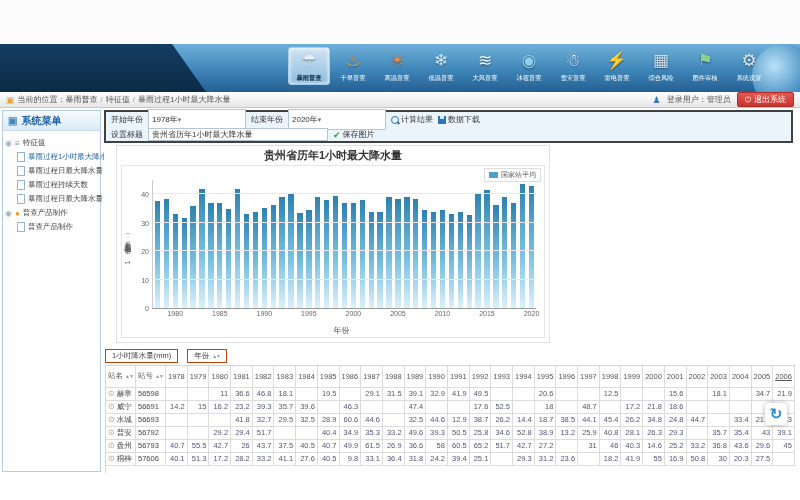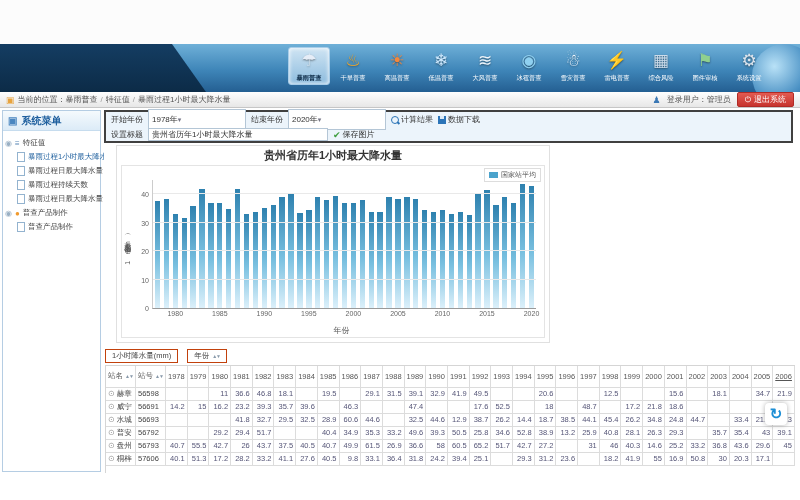--- a/index.html
+++ b/index.html
@@ -656,21 +656,21 @@
               <td class="num">31.2</td>
               <td class="num">23.6</td>
               <td class="num"></td>
               <td class="num">18.2</td>
               <td class="num">41.9</td>
               <td class="num">55</td>
               <td class="num">16.9</td>
               <td class="num">50.8</td>
               <td class="num">30</td>
               <td class="num">20.3</td>
-              <td class="num">17.1</td>
+              <td class="num">27.5</td>
               <td class="num"></td>
               <td class="num">29.5</td>
             </tr>
           </tbody>
       </table>
     </div>
 
     <div class="spinner">↻</div>
   </div>
 </div>

